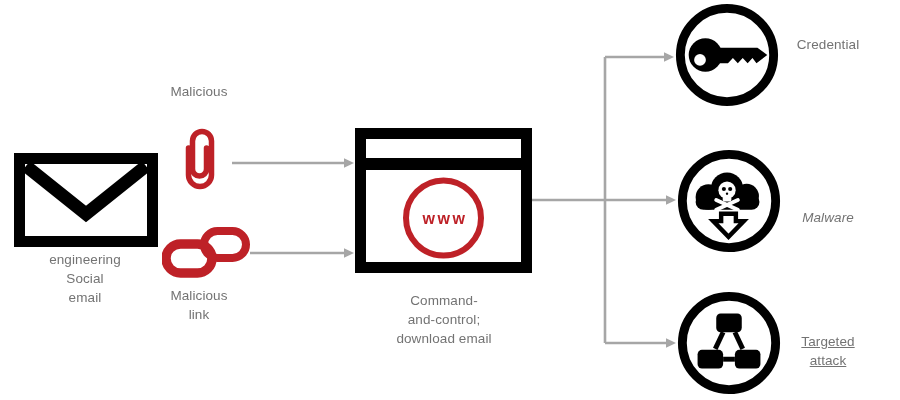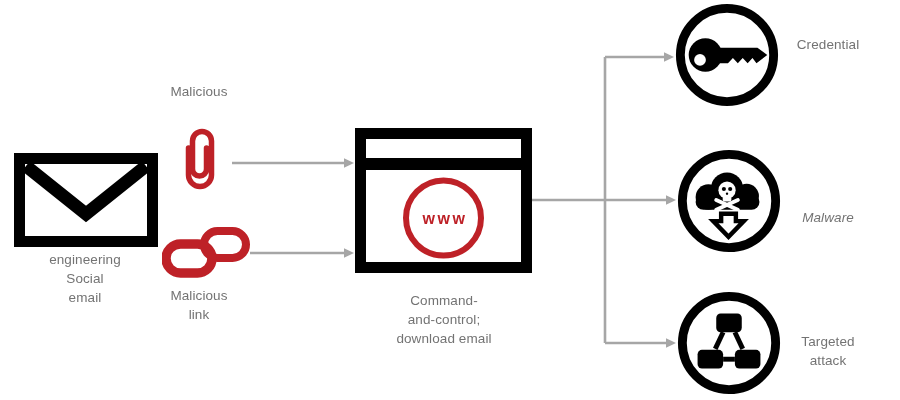--- a/index.html
+++ b/index.html
@@ -112,18 +112,18 @@
       <line x1="49" y1="44" x2="41" y2="61"></line>
       <line x1="61" y1="44" x2="69" y2="61"></line>
       <line x1="49" y1="71.5" x2="61" y2="71.5"></line>
     </g>
     <g fill="#000000">
       <rect x="42" y="25" width="26" height="19" rx="4.5"></rect>
       <rect x="23" y="62" width="26" height="19" rx="4.5"></rect>
       <rect x="61" y="62" width="26" height="19" rx="4.5"></rect>
     </g>
   </svg>
-  <div class="abs label" style="left:778px;top:332px;width:100px;">
+  <div class="abs label" style="left:778px;top:332px;width:100px;text-decoration:underline;">
     <div>Targeted</div>
     <div>attack</div>
   </div>
 
 </div>
 
 </body></html>

